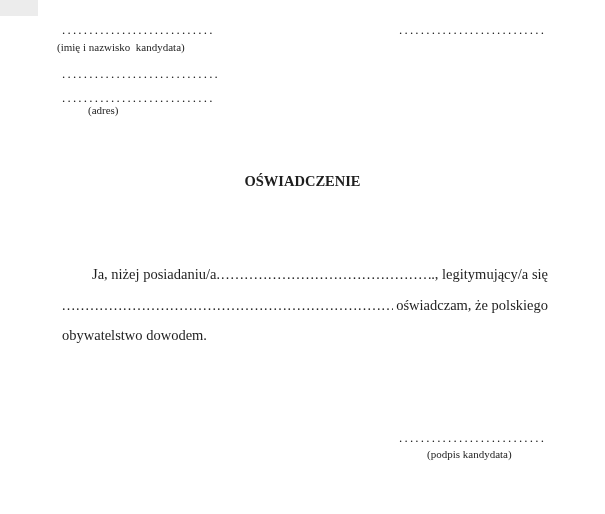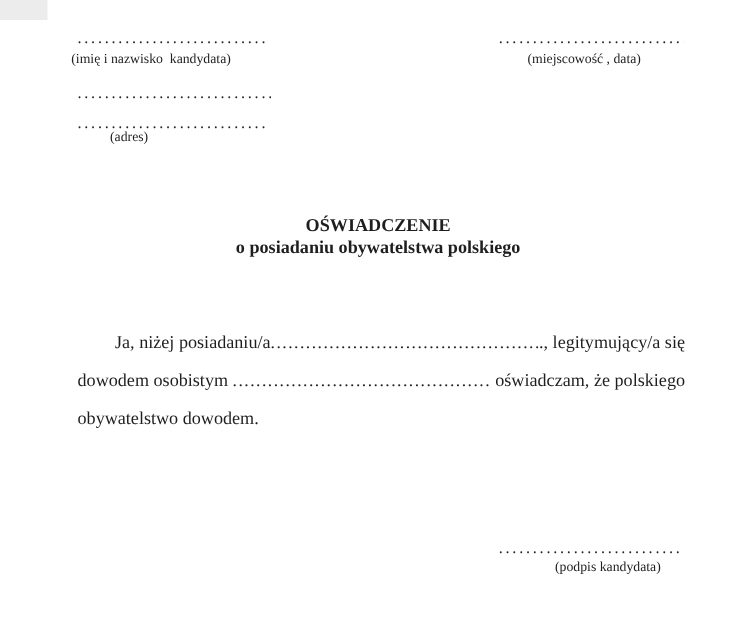--- a/index.html
+++ b/index.html
@@ -78,37 +78,34 @@
 
   <div class="scan-artifact"></div>
 
   <div class="dots abs" style="left:62px; top:22px; width:150px;">................................................</div>
   <div class="label abs" style="left:57px; top:41px;">(imię i nazwisko  kandydata)</div>
   <div class="dots abs" style="left:62px; top:66px; width:155px;">....................................................</div>
   <div class="dots abs" style="left:62px; top:90px; width:152px;">....................................................</div>
   <div class="label abs" style="left:88px; top:104px;">(adres)</div>
 
   <div class="dots abs" style="left:399px; top:22px; width:148px;">................................................</div>
-  <div class="label abs" style="left:422px; top:41px;">(miejscowość , data)</div>
 
   <div class="title-line abs">OŚWIADCZENIE</div>
-  <div class="subtitle-line abs">o posiadaniu obywatelstwa polskiego</div>
 
   <div class="bodytext abs">
     <div class="bline indent">
       <span class="seg">Ja, niżej posiadaniu/a</span>
       <span class="fill">..........................................................................................</span>
       <span class="seg">., legitymujący/a się</span>
     </div>
     <div class="bline">
-      <span class="seg">dowodem osobistym </span>
       <span class="fill">..........................................................................................</span>
       <span class="seg"> oświadczam, że polskiego</span>
     </div>
     <div class="bline">
       <span class="seg">obywatelstwo dowodem.</span>
     </div>
   </div>
 
   <div class="dots abs" style="left:399px; top:430px; width:147px;">................................................</div>
-  <div class="label abs" style="left:427px; top:448px;margin-left:17px;">(podpis kandydata)</div>
+  <div class="label abs" style="left:427px; top:448px;">(podpis kandydata)</div>
 
 </div>
 
 </body></html>

